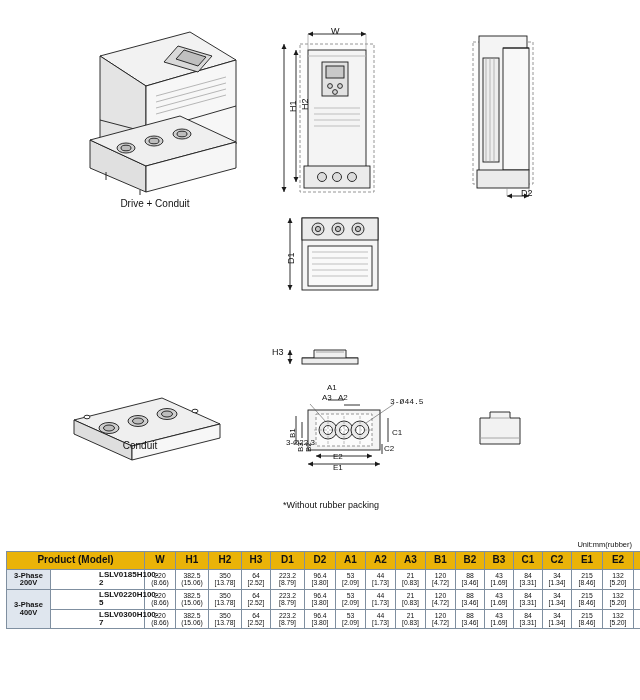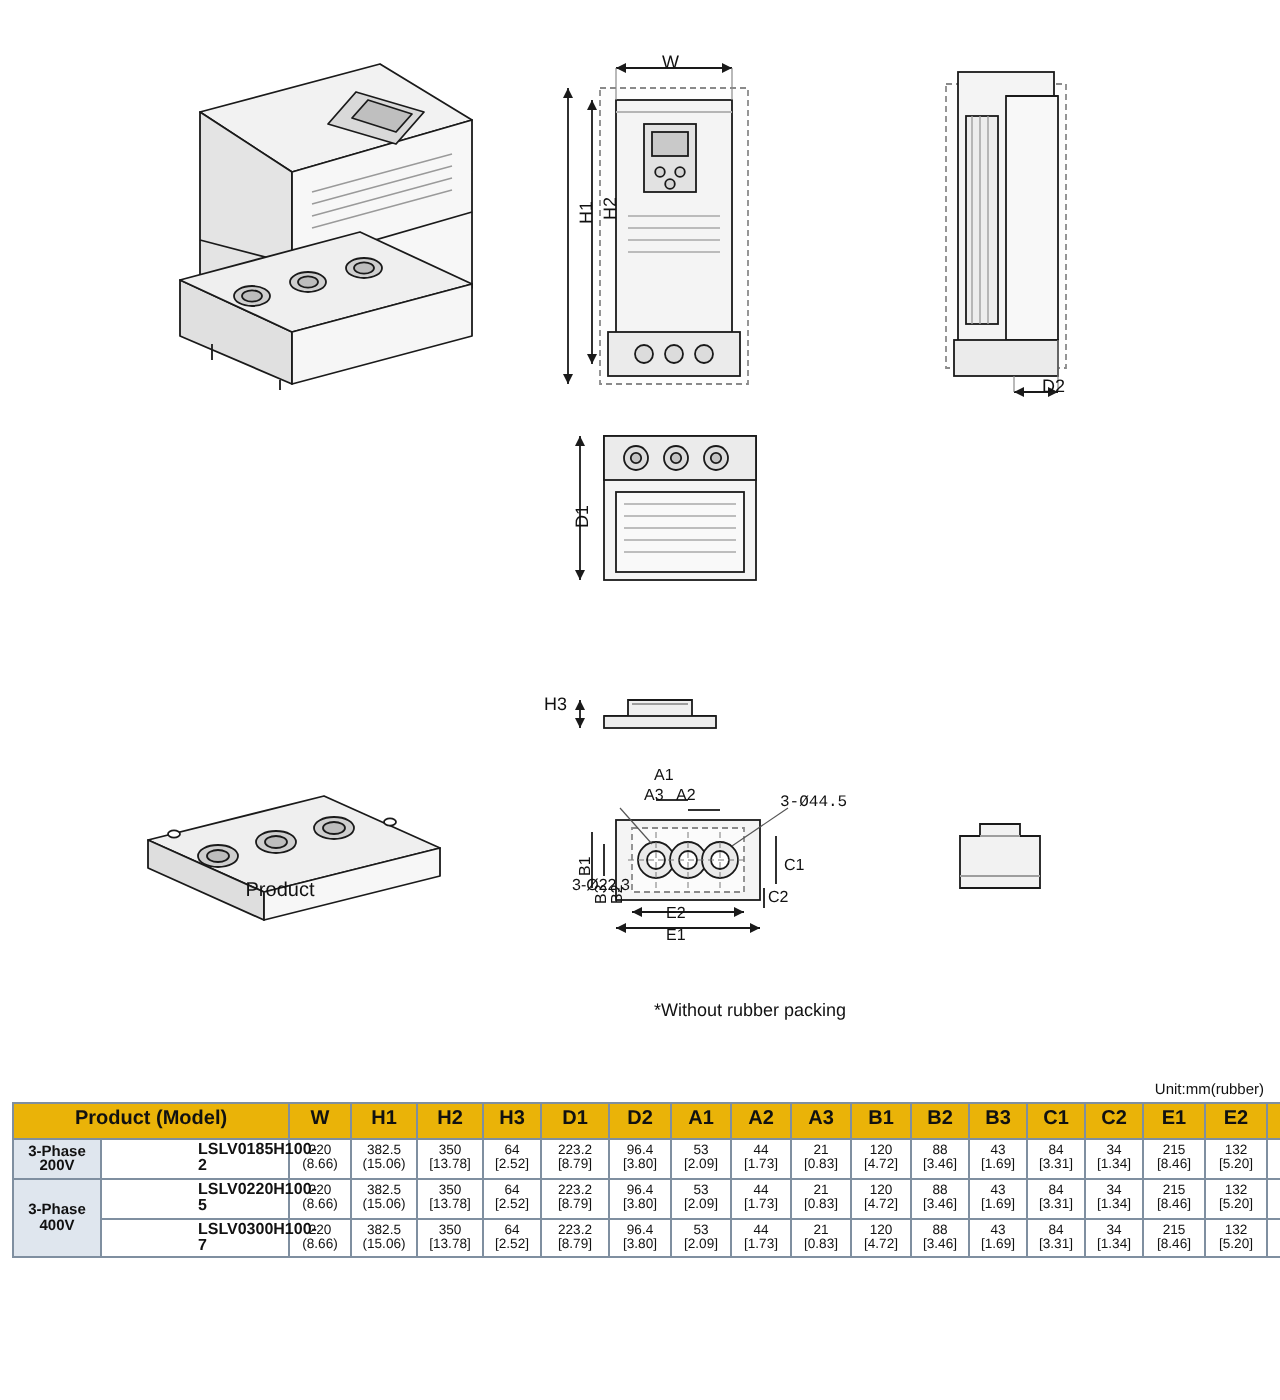--- a/index.html
+++ b/index.html
@@ -34,21 +34,21 @@
     padding:1px 0;line-height:1.05;
   }
   table.dims thead th{
     background:#eab308;font-weight:bold;font-size:10px;height:15px;
   }
   table.dims td.phase{background:#dfe6ee;font-weight:bold;font-size:7.5px;margin-top:40px;}
   table.dims td.model{background:#ffffff;font-weight:bold;font-size:8px;text-align:left;padding-left:48px;}
   table.dims td.num{font-size:6.8px;}
   .n1{display:block;}
   .n2{display:block;}
-  .note{position:absolute;font-size:9px;color:#111;margin-left:44px;}
+  .note{position:absolute;font-size:9px;color:#111;}
 </style>
 </head>
 <body>
 
 <div class="canvas">
 
   <svg class="fig" style="left:60px;top:20px;" width="190" height="175">
     <g fill="none" stroke="#1a1a1a" stroke-width="0.9" stroke-linejoin="round">
 
       <polygon points="40,36 130,12 176,40 86,66" fill="#f2f2f2"></polygon>
@@ -78,37 +78,38 @@
       <ellipse cx="94" cy="121" rx="9" ry="5" fill="#cfcfcf" stroke="#1a1a1a"></ellipse>
       <ellipse cx="122" cy="114" rx="9" ry="5" fill="#cfcfcf" stroke="#1a1a1a"></ellipse>
       <ellipse cx="66" cy="128" rx="5" ry="2.8" fill="#bdbdbd" stroke="#1a1a1a"></ellipse>
       <ellipse cx="94" cy="121" rx="5" ry="2.8" fill="#bdbdbd" stroke="#1a1a1a"></ellipse>
       <ellipse cx="122" cy="114" rx="5" ry="2.8" fill="#bdbdbd" stroke="#1a1a1a"></ellipse>
 
       <line x1="46" y1="152" x2="46" y2="160"></line>
       <line x1="80" y1="170" x2="80" y2="177"></line>
     </g>
   </svg>
+  <div class="cap" style="left:40px;top:198px;width:230px;">Drive + Conduit</div>
 
   <svg class="fig" style="left:62px;top:390px;" width="170" height="75">
     <g fill="none" stroke="#1a1a1a" stroke-width="0.9" stroke-linejoin="round">
       <polygon points="12,30 100,8 158,34 70,56" fill="#efefef"></polygon>
       <polygon points="12,30 70,56 70,70 12,44" fill="#dedede"></polygon>
       <polygon points="70,56 158,34 158,48 70,70" fill="#f7f7f7"></polygon>
       <ellipse cx="47" cy="38" rx="10" ry="5.5" fill="#cfcfcf" stroke="#1a1a1a"></ellipse>
       <ellipse cx="76" cy="31" rx="10" ry="5.5" fill="#cfcfcf" stroke="#1a1a1a"></ellipse>
       <ellipse cx="105" cy="24" rx="10" ry="5.5" fill="#cfcfcf" stroke="#1a1a1a"></ellipse>
       <ellipse cx="47" cy="38" rx="5.5" ry="3" fill="#bdbdbd" stroke="#1a1a1a"></ellipse>
       <ellipse cx="76" cy="31" rx="5.5" ry="3" fill="#bdbdbd" stroke="#1a1a1a"></ellipse>
       <ellipse cx="105" cy="24" rx="5.5" ry="3" fill="#bdbdbd" stroke="#1a1a1a"></ellipse>
       <ellipse cx="25" cy="27" rx="3" ry="1.8" fill="#ffffff" stroke="#1a1a1a"></ellipse>
       <ellipse cx="133" cy="21" rx="3" ry="1.8" fill="#ffffff" stroke="#1a1a1a"></ellipse>
     </g>
   </svg>
-  <div class="cap" style="left:60px;top:440px;width:160px;">Product</div>
+  <div class="cap" style="left:60px;top:440px;width:160px;">Conduit</div>
 
   <svg class="fig" style="left:278px;top:22px;" width="120" height="190">
     <g fill="none" stroke="#1a1a1a" stroke-width="0.9">
 
       <rect x="22" y="22" width="74" height="148" stroke="#8a8a8a" stroke-dasharray="3,2" fill="#fdfdfd"></rect>
 
       <rect x="30" y="28" width="58" height="132" fill="#f4f4f4"></rect>
 
       <rect x="44" y="40" width="26" height="34" fill="#e2e2e2"></rect>
       <rect x="48" y="44" width="18" height="12" fill="#c9c9c9"></rect>

